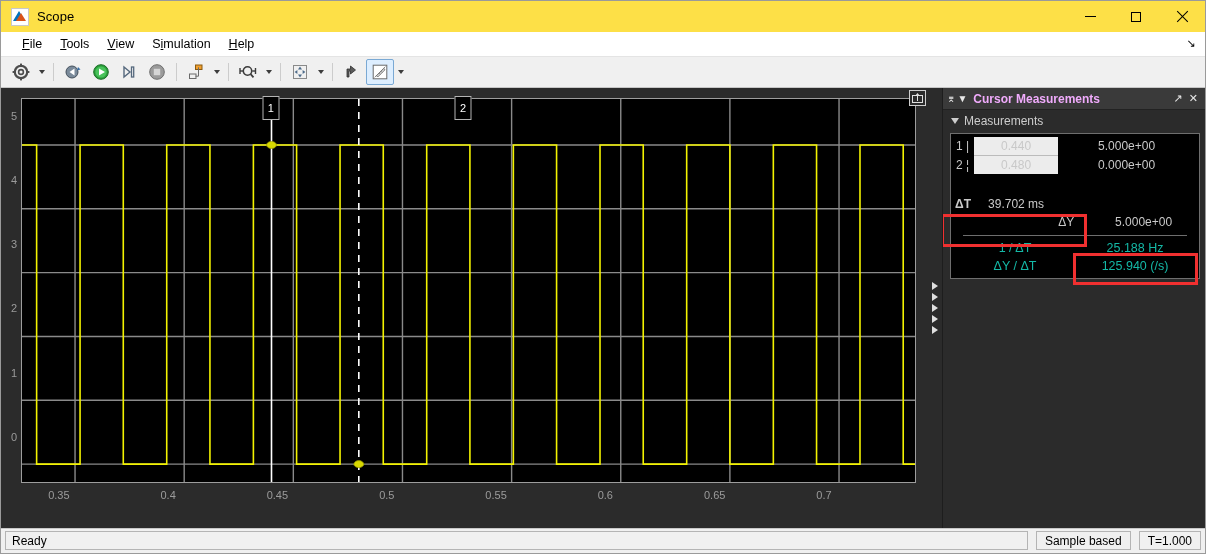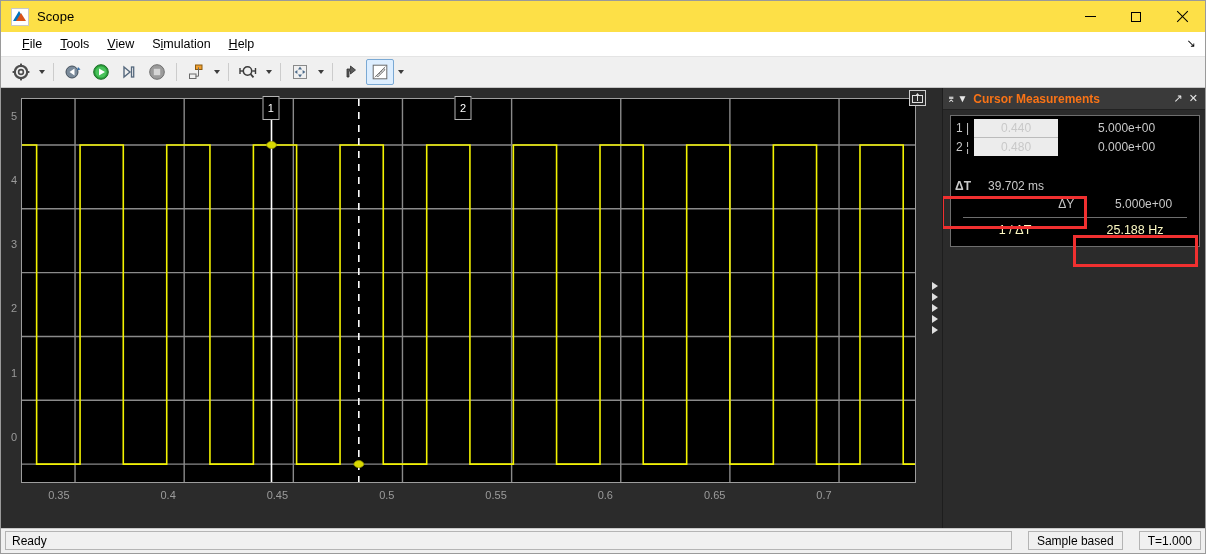--- a/index.html
+++ b/index.html
@@ -222,21 +222,21 @@
   }
   #cm-header {
     height: 21px; flex: 0 0 21px;
     background: #3a3a3a;
     display: flex; align-items: center;
     padding: 0 4px;
     border-bottom: 1px solid #222;
   }
   #cm-header .hicon { color: #e8e8e8; font-size: 10px; margin-right: 2px; }
   #cm-title {
-    color: #f97316; font-size: 12px; font-weight: bold;
+    color: #f0abfc; font-size: 12px; font-weight: bold;
     margin-left: 4px; flex: 1 1 auto; white-space: nowrap;
   }
   #cm-header .hbtn {
     color: #e8e8e8; font-size: 11px; padding: 0 3px; cursor: default;
   }
 
   #cm-body { flex: 1 1 auto; padding: 2px 4px 4px 4px; overflow: hidden; }
 
   .cm-section {
     display: flex; align-items: center; gap: 5px;
@@ -283,38 +283,38 @@
   }
   .tcell.last { border-bottom: none; }
   .vcell { text-align: center; color: #c9c9c9; font-size: 12.5px; padding: 2px 4px !important; }
 
   .dtrow td { padding-top: 4px !important; font-size: 12.5px; }
   .dtlbl { color: #c9c9c9; font-weight: bold; }
   .dtval { text-align: center; color: #c9c9c9; }
 
   .hr-line { border-top: 1px solid #6e6e6e; margin: 6px 8px 5px 8px; }
 
-  .frow { display: flex; align-items: flex-end; font-size: 12.5px; color: #fef9c3; }
+  .frow { display: flex; align-items: flex-end; font-size: 12.5px; color: #14b8a6; }
   .frow .fl { width: 50%; text-align: center; }
   .frow .fr { width: 50%; text-align: center; }
 
   
   .redbox {
     position: absolute; border: 3px solid #f03030;
     pointer-events: none; z-index: 20;
   }
 
   
   #statusbar {
     height: 25px; flex: 0 0 25px;
     background: #f0f0f0;
     border-top: 1px solid #c8c8c8;
     display: flex; align-items: stretch;
     padding: 2px 4px 3px 4px; box-sizing: border-box;
-    gap: 13px;
+    gap: 5px;
   }
   #status-msg {
     flex: 1 1 auto;
     border: 1px solid #b4b4b4; background: #f0f0f0;
     display: flex; align-items: center; padding-left: 6px;
     font-size: 12px; color: #000;
   }
   .status-cell {
     border: 1px solid #b4b4b4; background: #f0f0f0;
     display: flex; align-items: center; justify-content: center;
@@ -548,20 +548,24 @@
         <span class="hicon">⌆</span>
         <span class="hicon">▼</span>
         <span id="cm-title">Cursor Measurements</span>
         <span class="hbtn">↗</span>
         <span class="hbtn">✕</span>
       </div>
 
       <div id="cm-body">
 
 
+        <div class="cm-section">
+          <span class="tri-down"></span>
+          <span>Measurements</span>
+        </div>
 
         <div id="meas-box" style="position:relative;">
 
           <table class="meas">
             <tbody>
             <tr>
               <td class="rowlbl">1 |</td>
               <td class="tcell">0.440</td>
               <td class="vcell">5.000e+00</td>
             </tr>
@@ -582,20 +586,24 @@
             </tr>
           </tbody>
             </table>
 
           <div class="hr-line"></div>
 
           <div class="frow" style="margin-bottom:4px;">
             <span class="fl">1 / ΔT</span>
             <span class="fr">25.188 Hz</span>
           </div>
+          <div class="frow">
+            <span class="fl">ΔY / ΔT</span>
+            <span class="fr">125.940 (/s)</span>
+          </div>
 
           <div class="redbox" style="left:-10px; top:80px; width:140px; height:27px;"></div>
           <div class="redbox" style="left:122px; top:119px; width:119px; height:26px;"></div>
         </div>
 
       </div>
     </div>
   </div>
 
   <div id="statusbar">

